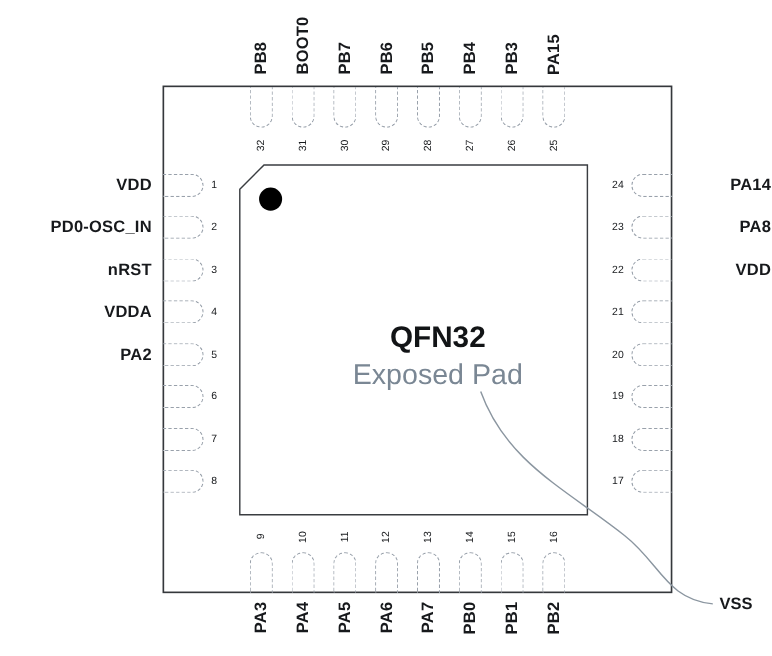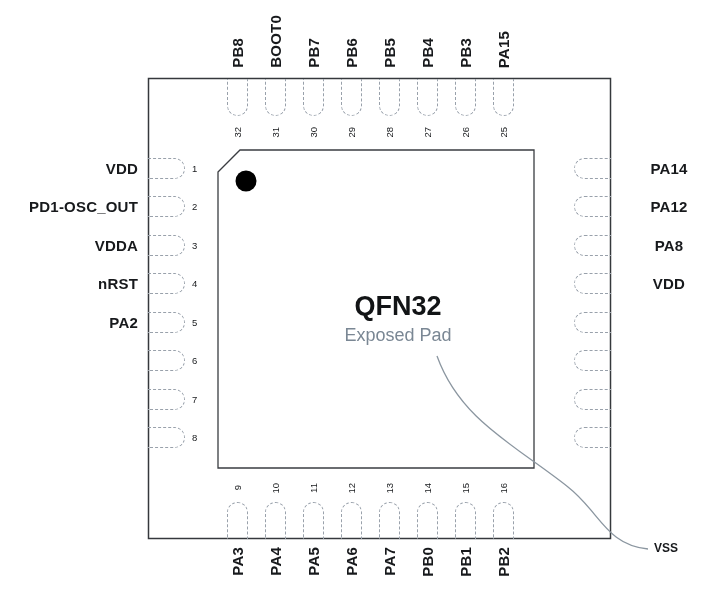--- a/index.html
+++ b/index.html
@@ -43,28 +43,28 @@
   .pins-left     { left:148px; top:149px; width:38px; }
   .pins-left .cell { justify-content:flex-start; }
   .nums-left     { left:192px; top:149px; width:20px; }
   .nums-left .cell { justify-content:flex-start; }
 
   .nums-right    { left:545px; top:149px; width:22px; }
   .nums-right .cell { justify-content:flex-end; }
   .pins-right    { left:573px; top:149px; width:38px; }
   .pins-right .cell { justify-content:flex-end; }
   .labels-right  { left:621px; top:149px; width:80px; }
-  .labels-right .cell { justify-content:center;margin-left:16px; }
+  .labels-right .cell { justify-content:flex-end;margin-left:16px; }
 
   
   .center-text { position:absolute; left:218px; top:291px; width:316px; text-align:center;padding-left:44px; }
   .pkg-title { font-size:27px; font-weight:bold; color:#121416; }
-  .pkg-subtitle { font-size:18px; color:#7a8794; margin-top:3px; }
-
-  .vss-label { position:absolute; left:654px; top:541px; font-size:12px; font-weight:bold; color:#17191c; }
+  .pkg-subtitle { font-size:26px; color:#7a8794; margin-top:3px; }
+
+  .vss-label { position:absolute; left:654px; top:541px; font-size:15px; font-weight:bold; color:#17191c; }
 </style>
 </head>
 <body>
 
 <div class="stage">
 
   <svg class="overlay" width="702" height="596" viewBox="0 0 702 596">
     <rect x="148.5" y="78.5" width="462" height="460" fill="none" stroke="#35383c" stroke-width="1.5"></rect>
     <polygon points="218,172 240,150 534,150 534,468 218,468" fill="#ffffff" stroke="#3a3d41" stroke-width="1.3"></polygon>
     <circle cx="246" cy="181" r="10.5" fill="#000000"></circle>
@@ -148,29 +148,29 @@
     <div class="cell">
         <span class="vtext num">25</span>
       </div>
   </div>
 
   <div class="strip-v labels-left">
     <div class="cell">
         <span class="lbl">VDD</span>
       </div>
     <div class="cell">
-        <span class="lbl">PD1-OSC_OUT</span>
+        <span class="lbl">PD0-OSC_IN</span>
+      </div>
+    <div class="cell">
+        <span class="lbl">nRST</span>
       </div>
     <div class="cell">
         <span class="lbl">VDDA</span>
       </div>
     <div class="cell">
-        <span class="lbl">nRST</span>
-      </div>
-    <div class="cell">
         <span class="lbl">PA2</span>
       </div>
   </div>
   <div class="strip-v pins-left">
     <div class="cell">
         <div class="pad-h l"></div>
       </div>
     <div class="cell">
         <div class="pad-h l"></div>
       </div>
@@ -213,20 +213,46 @@
         <span class="num">6</span>
       </div>
     <div class="cell">
         <span class="num">7</span>
       </div>
     <div class="cell">
         <span class="num">8</span>
       </div>
   </div>
 
+  <div class="strip-v nums-right">
+    <div class="cell">
+        <span class="num">24</span>
+      </div>
+    <div class="cell">
+        <span class="num">23</span>
+      </div>
+    <div class="cell">
+        <span class="num">22</span>
+      </div>
+    <div class="cell">
+        <span class="num">21</span>
+      </div>
+    <div class="cell">
+        <span class="num">20</span>
+      </div>
+    <div class="cell">
+        <span class="num">19</span>
+      </div>
+    <div class="cell">
+        <span class="num">18</span>
+      </div>
+    <div class="cell">
+        <span class="num">17</span>
+      </div>
+  </div>
   <div class="strip-v pins-right">
     <div class="cell">
         <div class="pad-h r"></div>
       </div>
     <div class="cell">
         <div class="pad-h r"></div>
       </div>
     <div class="cell">
         <div class="pad-h r"></div>
       </div>
@@ -242,23 +268,20 @@
     <div class="cell">
         <div class="pad-h r"></div>
       </div>
     <div class="cell">
         <div class="pad-h r"></div>
       </div>
   </div>
   <div class="strip-v labels-right">
     <div class="cell">
         <span class="lbl">PA14</span>
-      </div>
-    <div class="cell">
-        <span class="lbl">PA12</span>
       </div>
     <div class="cell">
         <span class="lbl">PA8</span>
       </div>
     <div class="cell">
         <span class="lbl">VDD</span>
       </div>
   </div>
 
   <div class="strip-h nums-bottom">

